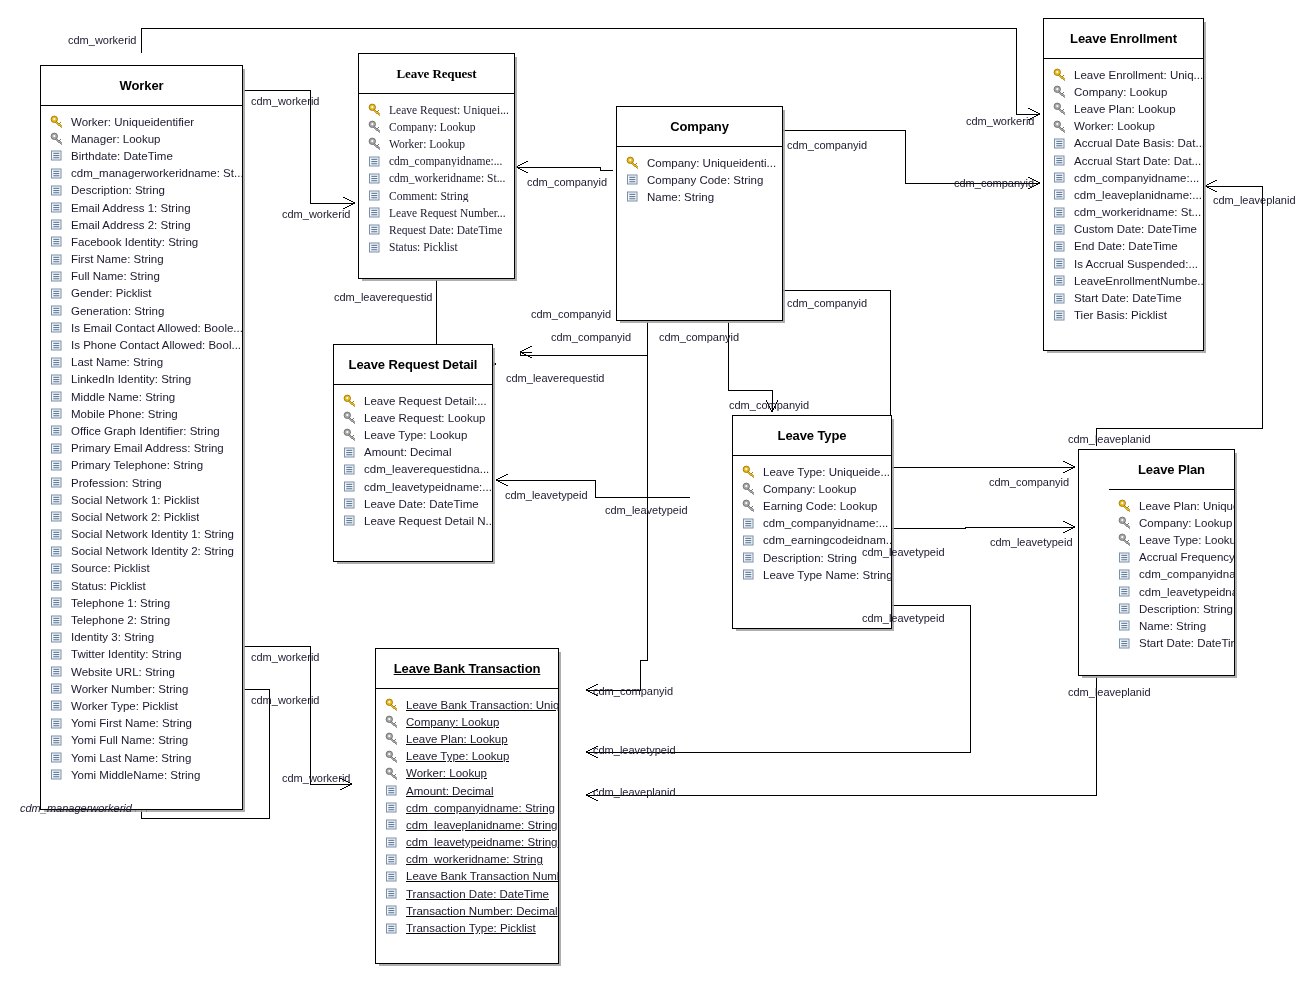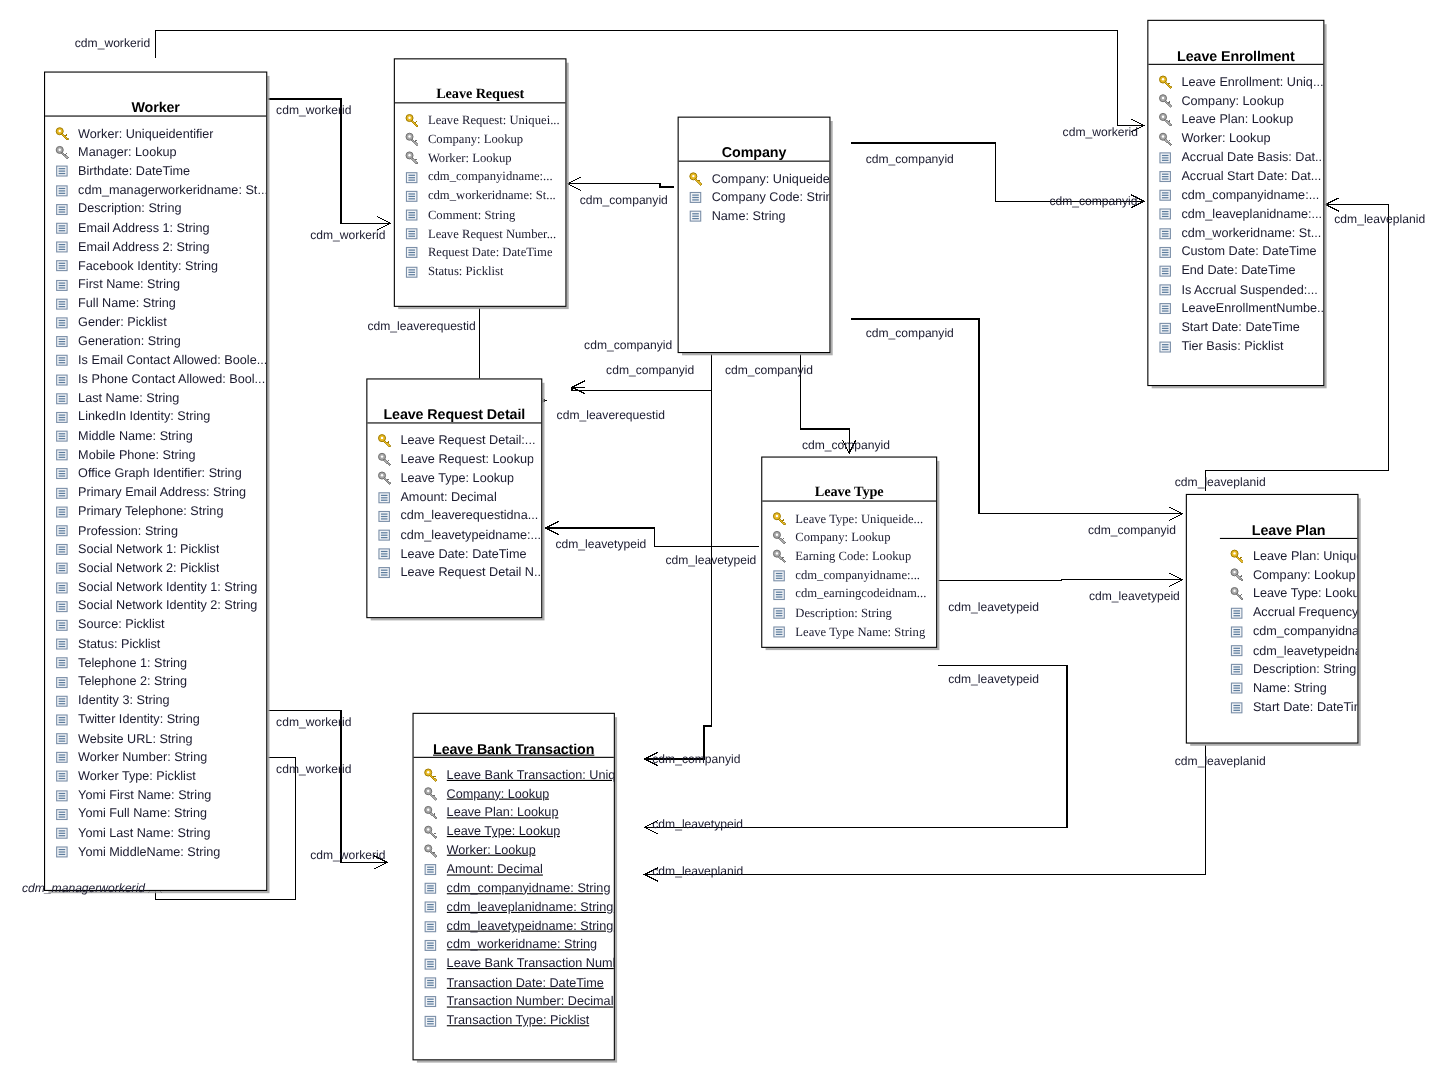--- a/index.html
+++ b/index.html
@@ -29,21 +29,21 @@
     background: #ffffff;
     border: 1px solid #000000;
     box-shadow: 3px 3px 0 -1px rgba(160,160,160,0.85);
     box-sizing: border-box;
     z-index: 5;
   }
   .entity-header {
     height: 40px;
     border-bottom: 1px solid #000000;
     display: flex;
-    align-items: flex-end;
+    align-items: center;
     justify-content: center;
     box-sizing: border-box;
     padding: 0 6px;
   }
   .entity-title {
     font-size: 13px;
     font-weight: bold;
     color: #000000;
     white-space: nowrap;
     letter-spacing: -0.1px;
@@ -689,21 +689,21 @@
                 <rect x="1.5" y="2" width="9.5" height="9" fill="#f2f4f7" stroke="#7b8fa8" stroke-width="1"></rect>
                 <rect x="3.3" y="3.8" width="6" height="1.1" fill="#5b7b9c"></rect>
                 <rect x="3.3" y="6" width="6" height="1.1" fill="#5b7b9c"></rect>
                 <rect x="3.3" y="8.2" width="6" height="1.1" fill="#5b7b9c"></rect>
               </svg>
             </span>
             <span class="attr-label">Status: Picklist</span>
           </div>
         </div>
       </div>
-      <div class="entity" style="left: 616px; top: 106px; width: 139px; height: 215px;">
+      <div class="entity" style="left: 616px; top: 106px; width: 167px; height: 215px;">
         <div class="entity-header">
           <div class="entity-title">Company</div>
         </div>
         <div class="entity-body">
           <div class="attr">
             <span class="attr-icon">
               <svg class="icon-svg" width="15" height="13" viewBox="0 0 15 13">
                 <circle cx="4.3" cy="4.3" r="3.2" fill="#e8b923" stroke="#a07b00" stroke-width="0.9"></circle>
                 <circle cx="4.3" cy="4.1" r="1.1" fill="#ffffff"></circle>
                 <path d="M6.4 6.2 L12.4 11.4 L11.0 12.4 L5.4 7.2 Z" fill="#e8b923" stroke="#a07b00" stroke-width="0.7"></path>
@@ -996,21 +996,21 @@
                 <rect x="1.5" y="2" width="9.5" height="9" fill="#f2f4f7" stroke="#7b8fa8" stroke-width="1"></rect>
                 <rect x="3.3" y="3.8" width="6" height="1.1" fill="#5b7b9c"></rect>
                 <rect x="3.3" y="6" width="6" height="1.1" fill="#5b7b9c"></rect>
                 <rect x="3.3" y="8.2" width="6" height="1.1" fill="#5b7b9c"></rect>
               </svg>
             </span>
             <span class="attr-label">Leave Request Detail N...</span>
           </div>
         </div>
       </div>
-      <div class="entity" style="left: 692px; top: 415px; width: 160px; height: 174px; font-family: Liberation Serif, serif;">
+      <div class="entity" style="left: 732px; top: 415px; width: 160px; height: 214px;">
         <div class="entity-header">
           <div class="entity-title">Leave Type</div>
         </div>
         <div class="entity-body">
           <div class="attr">
             <span class="attr-icon">
               <svg class="icon-svg" width="15" height="13" viewBox="0 0 15 13">
                 <circle cx="4.3" cy="4.3" r="3.2" fill="#e8b923" stroke="#a07b00" stroke-width="0.9"></circle>
                 <circle cx="4.3" cy="4.1" r="1.1" fill="#ffffff"></circle>
                 <path d="M6.4 6.2 L12.4 11.4 L11.0 12.4 L5.4 7.2 Z" fill="#e8b923" stroke="#a07b00" stroke-width="0.7"></path>

